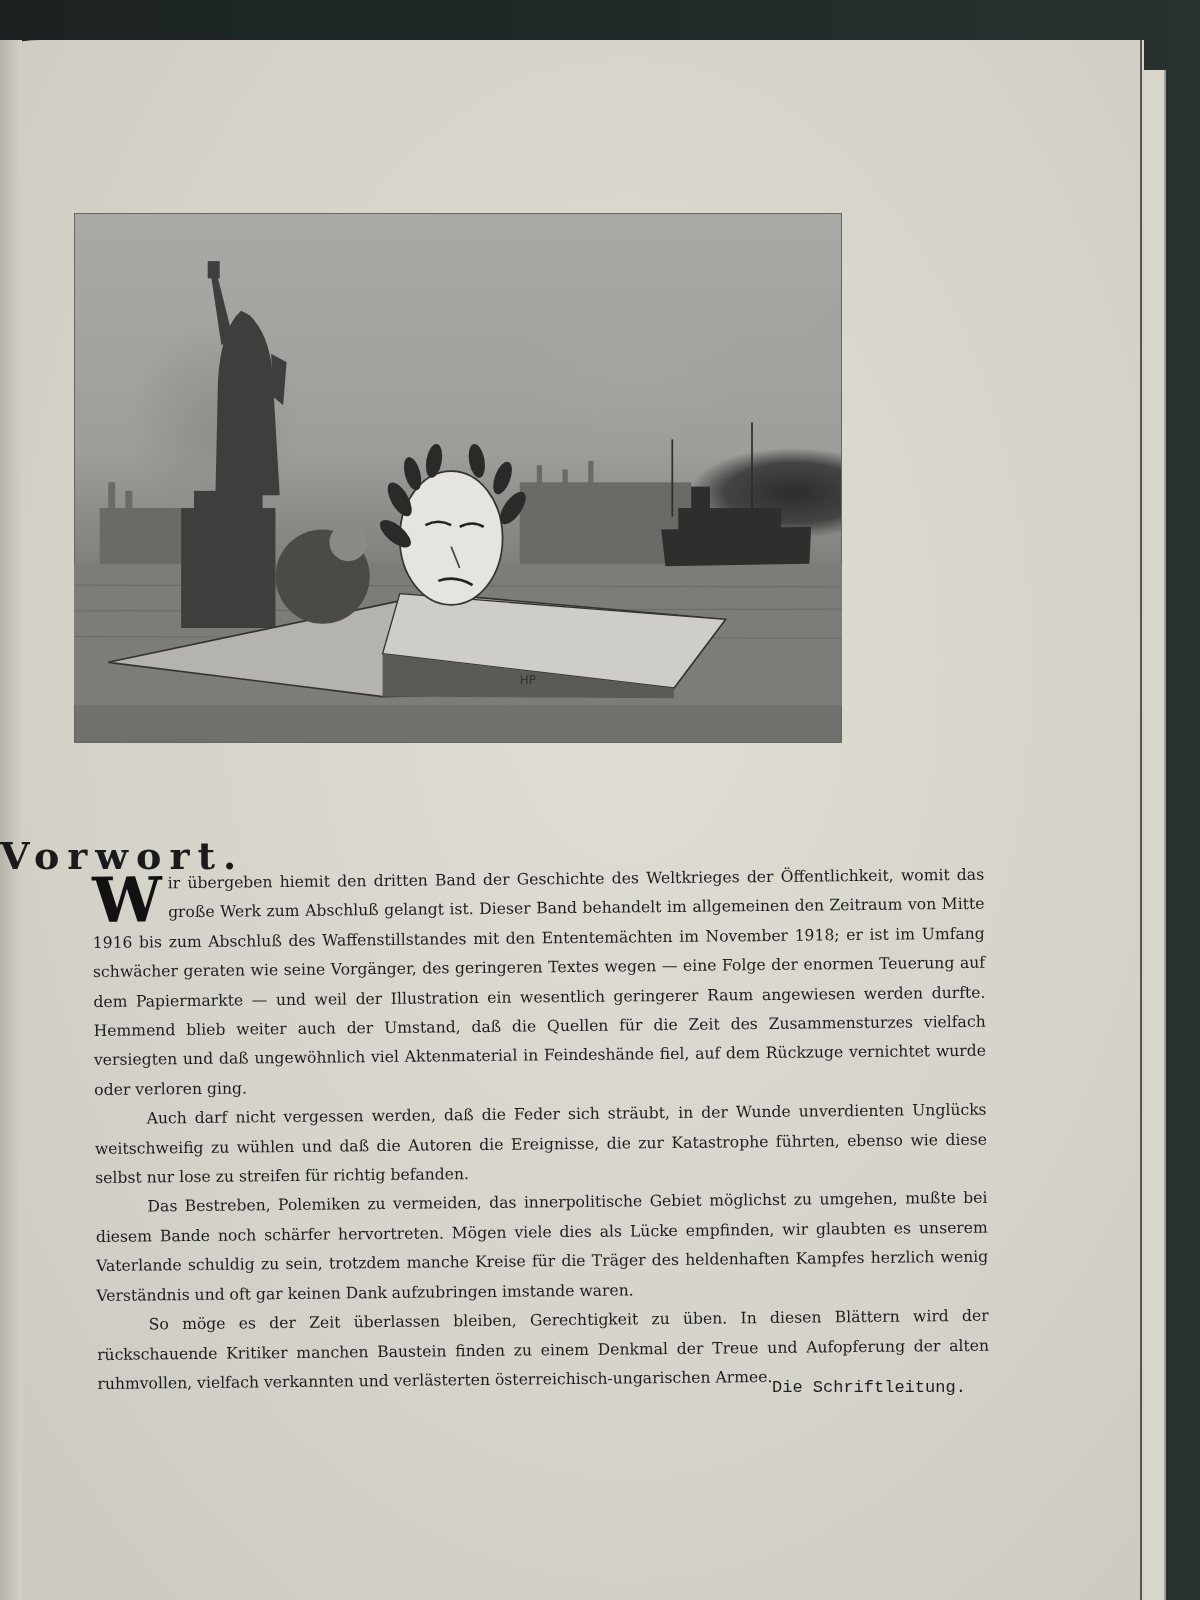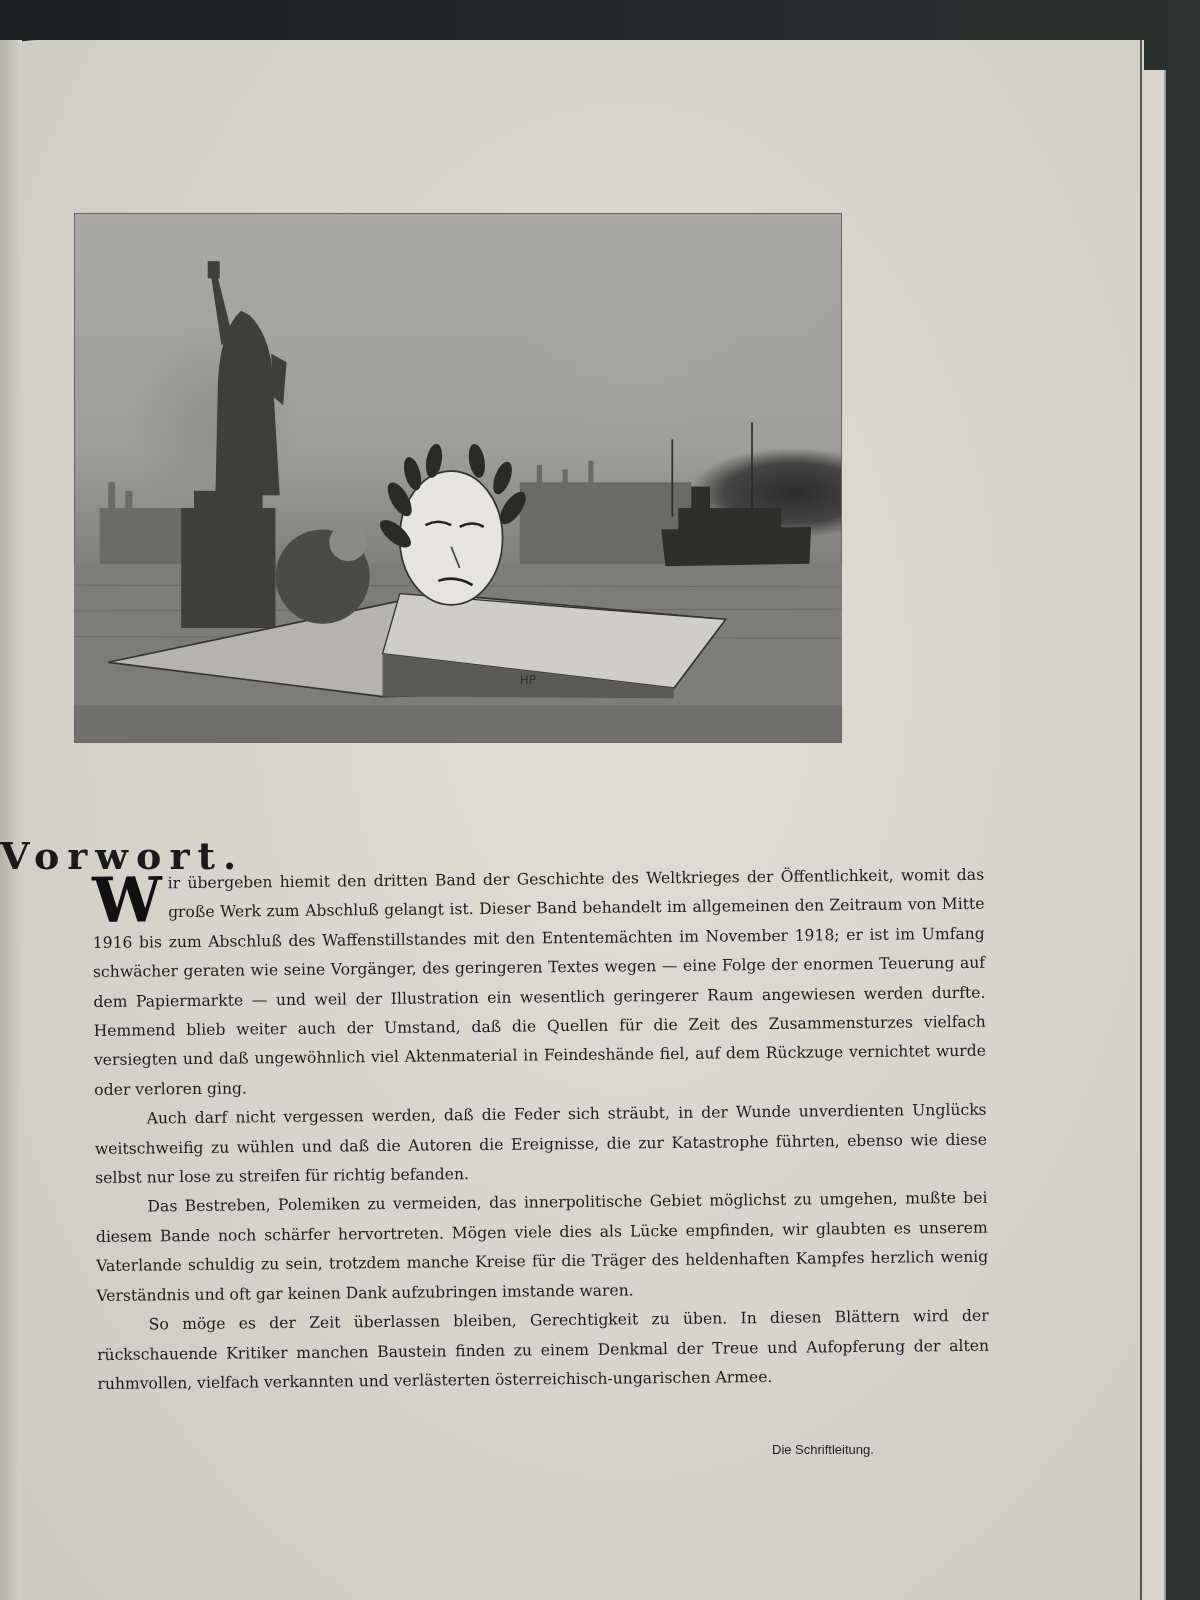--- a/index.html
+++ b/index.html
@@ -48,22 +48,22 @@
     color: #1e1e1e; text-align: justify;
     transform: rotate(-0.6deg); transform-origin: 0 0;
   }
   .para { margin: 0 0 0 0; text-indent: 52px; }
   .para.first { text-indent: 0; }
   .dropcap {
     float: left; font-family: "DejaVu Serif", serif; font-weight: bold;
     font-size: 62px; line-height: 54px; margin: 4px 6px 0 0; color: #111;
   }
   .signature {
-    position: absolute; left: 772px; top: 1442px;
-    font-family: Liberation Sans, sans-serif; font-size: 13px; color: #1e1e1e;
+    position: absolute; left: 772px; top: 1378px;
+    font-family: Liberation Mono, monospace; font-size: 17px; color: #1e1e1e;
   }
 </style>
 </head>
 <body>
 
 <div class="scene">
   <div class="back-page"></div>
   <div class="page"></div>
   <div class="gutter"></div>
 

